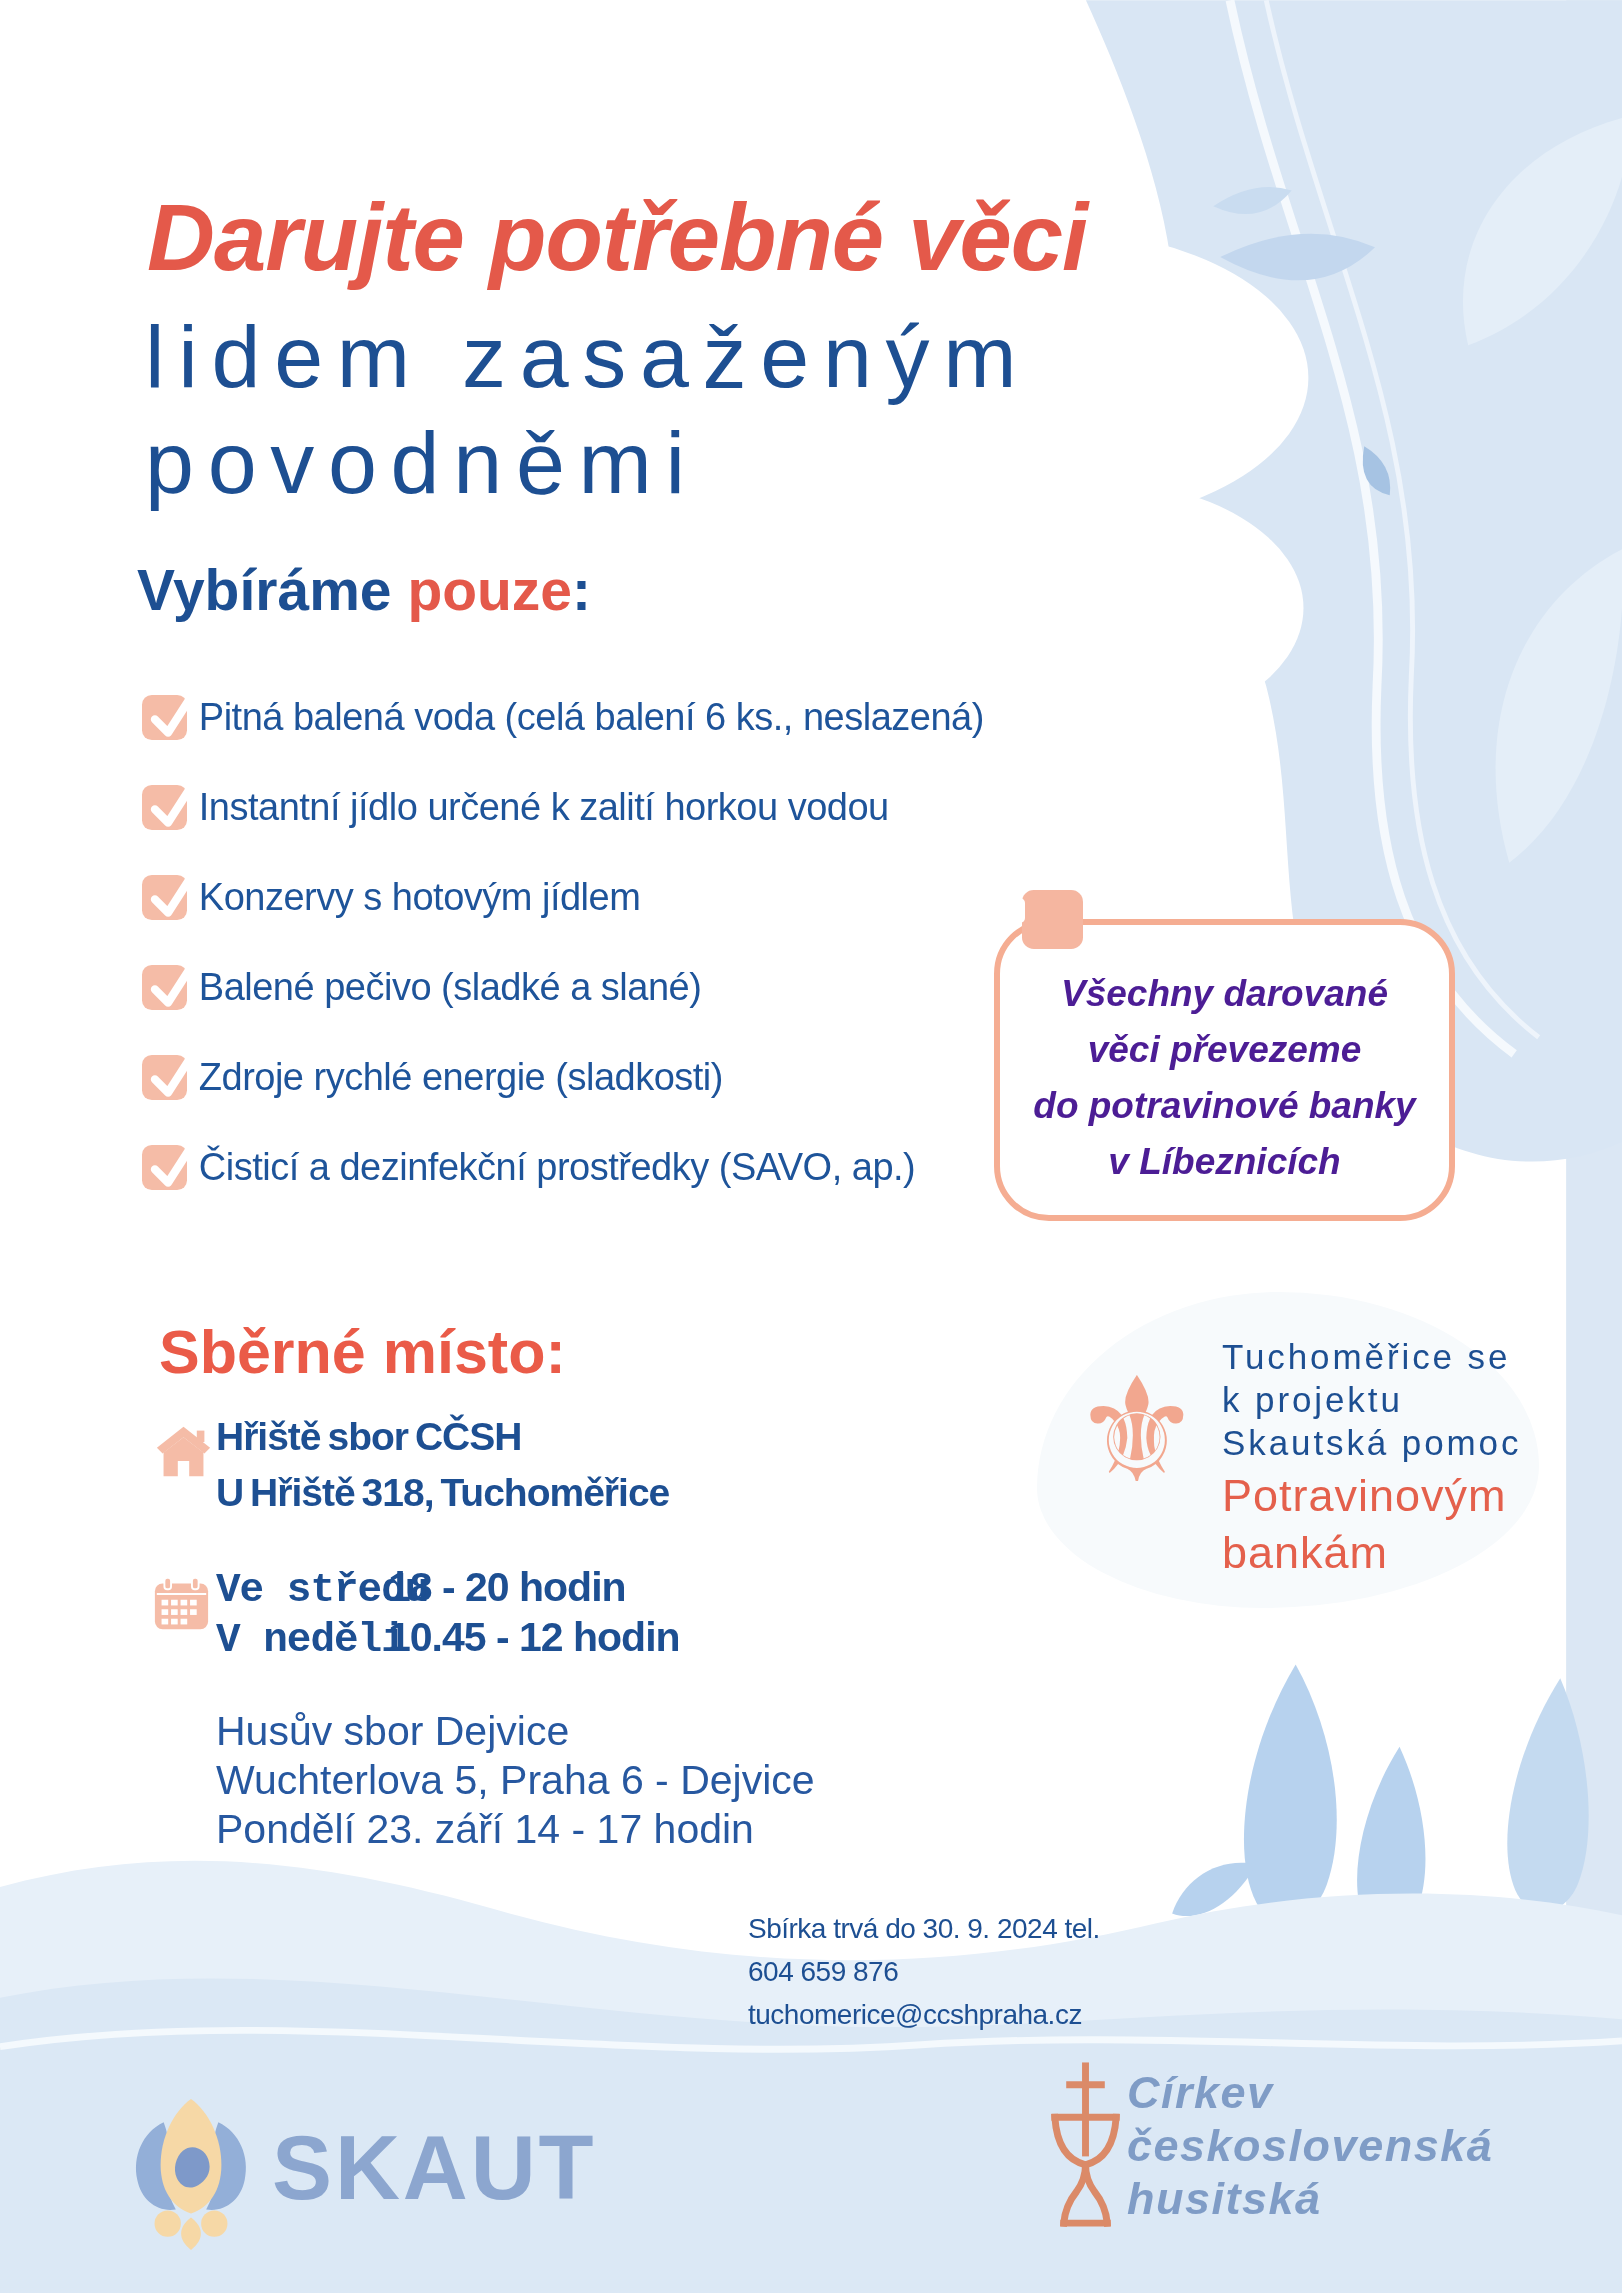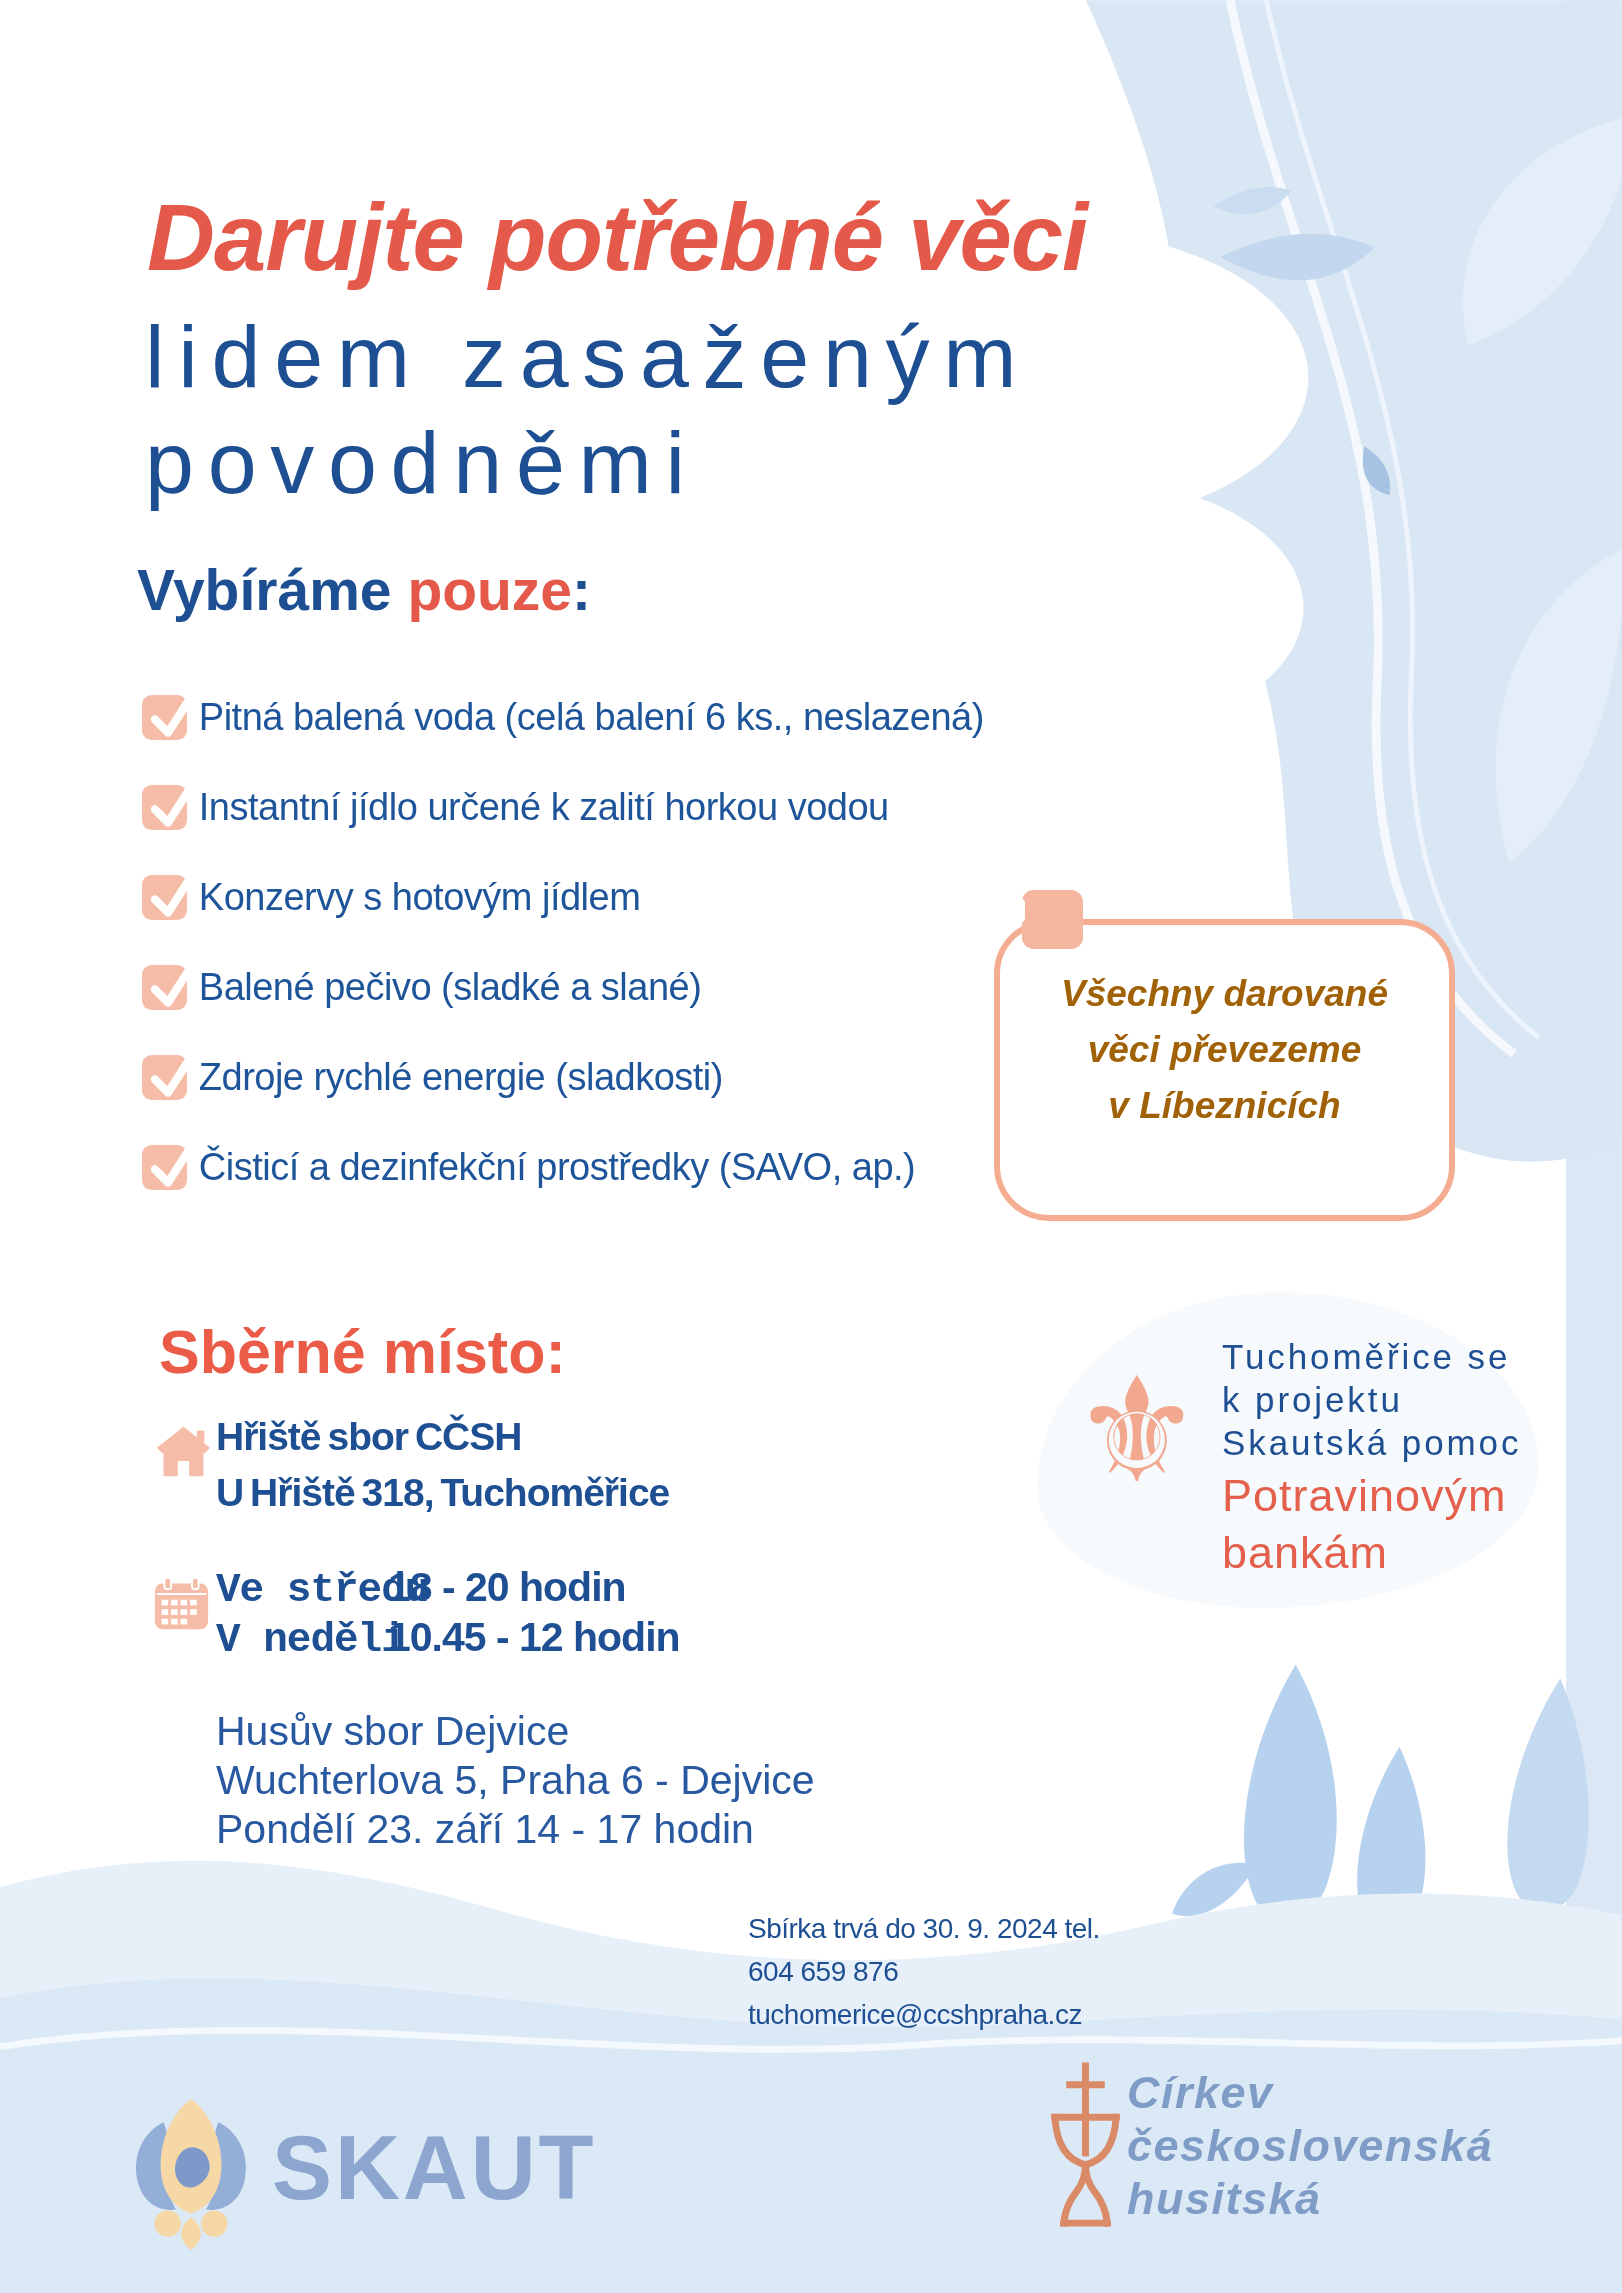--- a/index.html
+++ b/index.html
@@ -54,21 +54,21 @@
 
   
   .note-box{
     position:absolute;left:994px;top:919px;width:461px;height:302px;
     border:6.9px solid #f5ad92;border-radius:55px;background:#ffffff;
     box-sizing:border-box;z-index:2;text-align:center;
     padding-top:41px;
   }
   .note-box .line{
     font-size:37px;font-weight:700;font-style:italic;
-    color:#a16207;line-height:56px;white-space:nowrap;
+    color:#4c1d95;line-height:56px;white-space:nowrap;
   }
   .note-tag{
     position:absolute;left:1022px;top:890px;width:61px;height:59px;
     background:#f5b6a0;border-radius:11.8px;z-index:3;
   }
   .note-tag::before{
     content:"";position:absolute;left:-6.9px;top:7.8px;width:9.8px;height:25.5px;
     background:#ffffff;border-radius:5.9px;
   }
 
@@ -227,20 +227,21 @@
           </svg>
       </span>
       <span class="check-label">Čisticí a dezinfekční prostředky (SAVO, ap.)</span>
     </div>
   </div>
 
   <div class="note-tag"></div>
   <div class="note-box">
     <div class="line">Všechny darované</div>
     <div class="line">věci převezeme</div>
+    <div class="line">do potravinové banky</div>
     <div class="line">v Líbeznicích</div>
   </div>
 
   <div class="collect-heading">Sběrné místo:</div>
 
   <svg class="loc-icon" width="57" height="57" viewBox="0 0 60 60">
     <path fill="#f5bca7" d="M30,4 L58,26 L52,32 L30,15 L8,32 L2,26 Z"></path>
     <path fill="#f5bca7" d="M9,31 L30,15 L51,31 V56 H36 V40 H24 V56 H9 Z"></path>
     <rect fill="#f5bca7" x="44" y="8" width="8" height="12"></rect>
   </svg>

